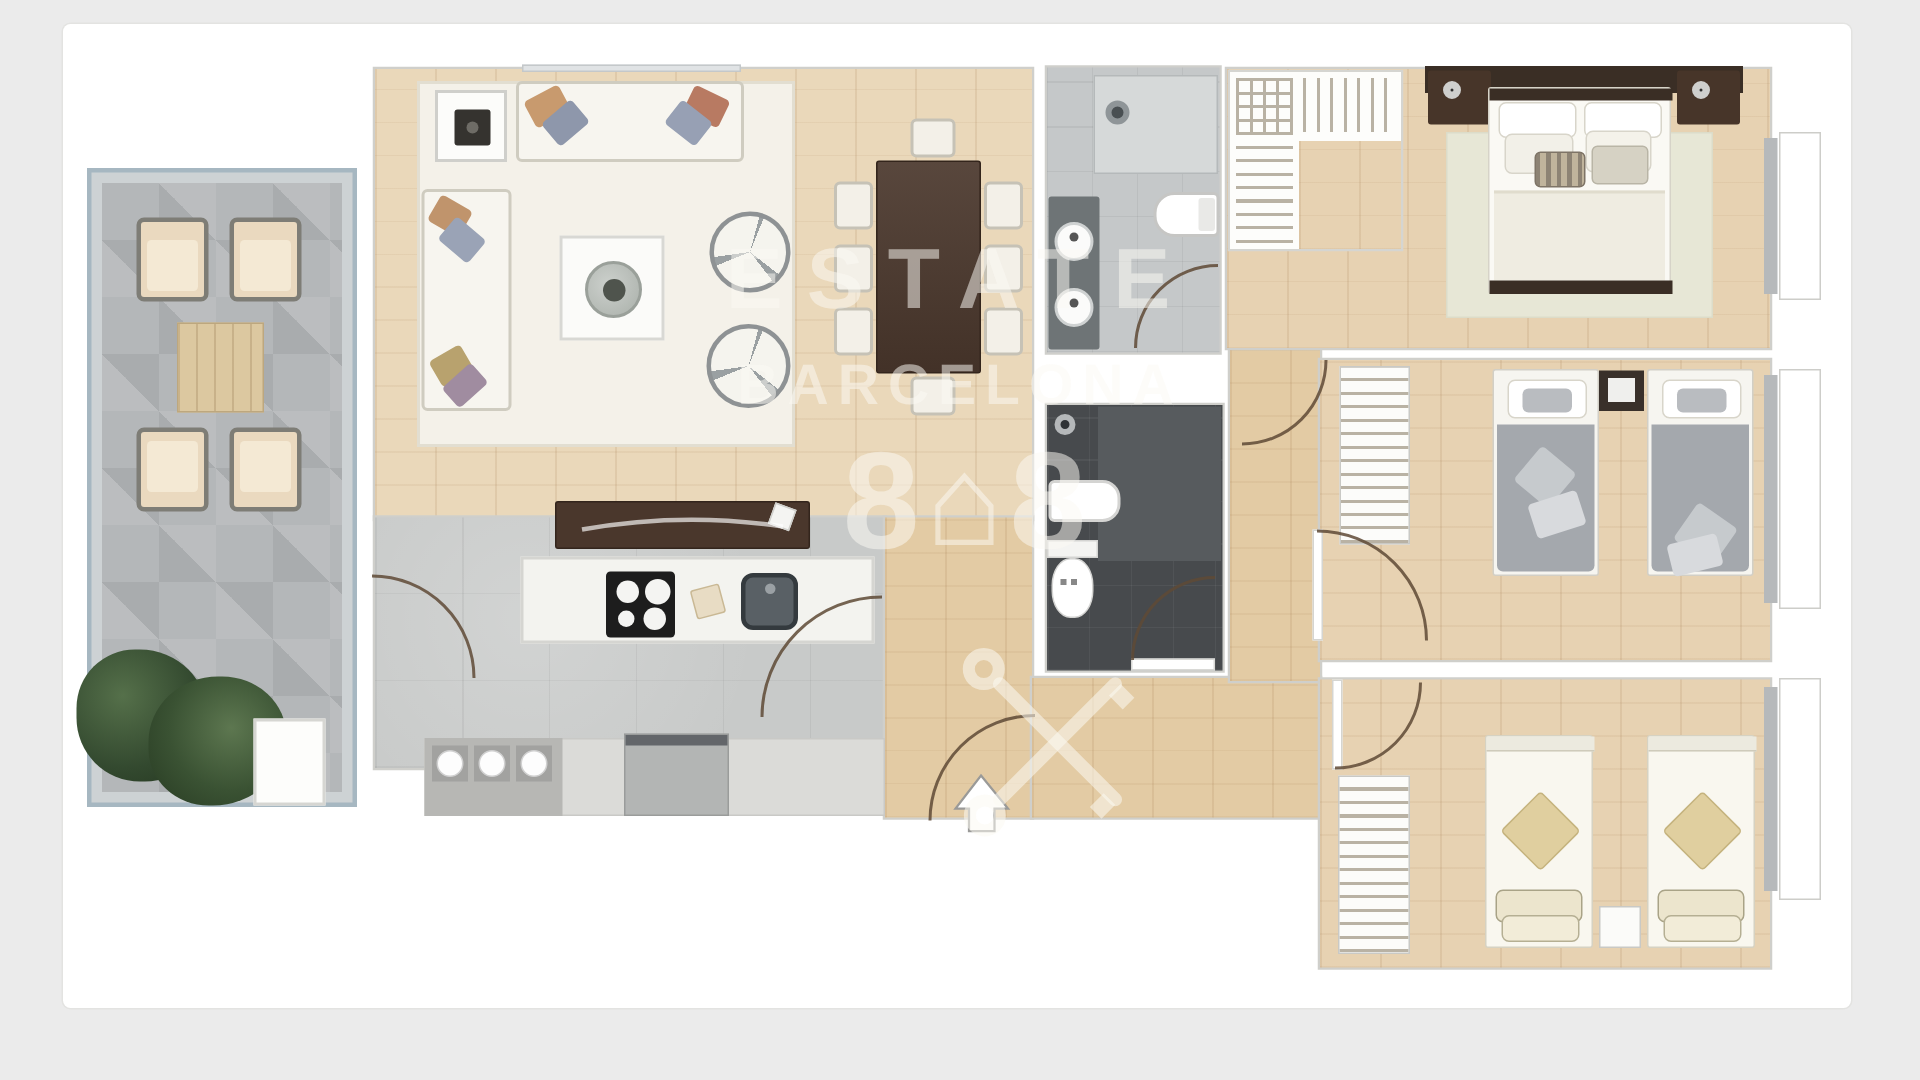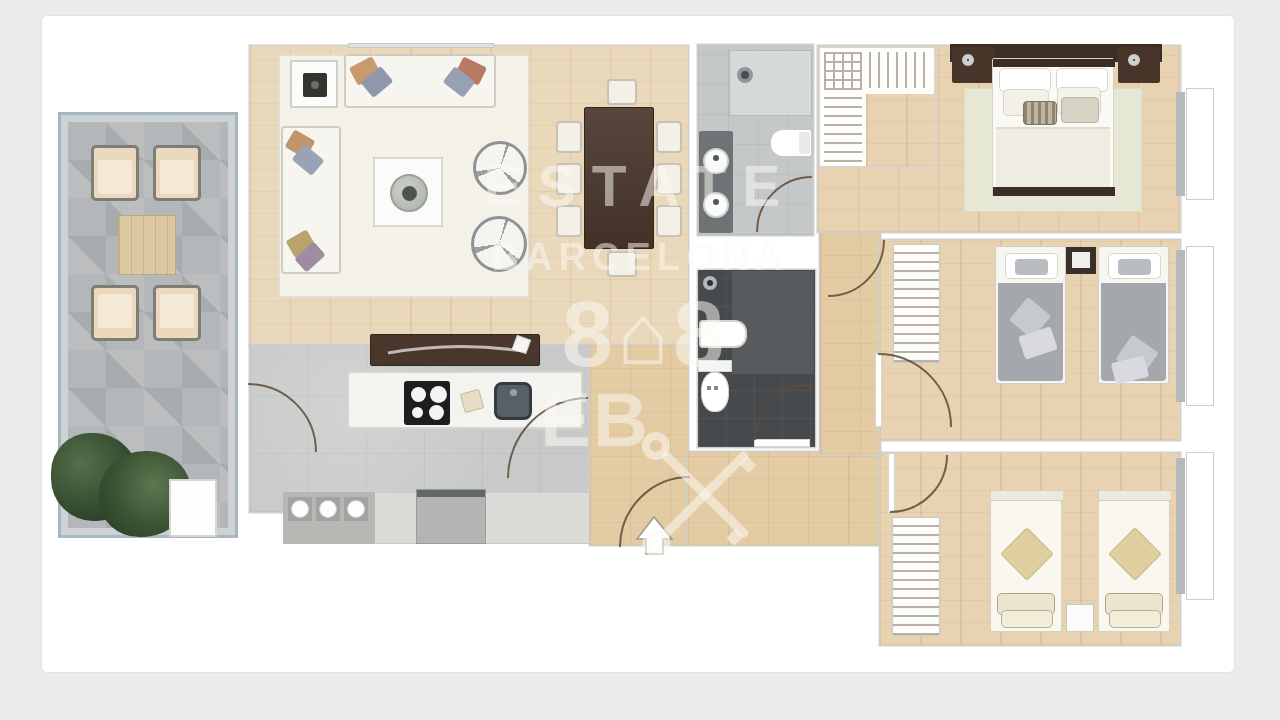--- a/index.html
+++ b/index.html
@@ -250,21 +250,20 @@
     <path d="M 654 517 L 672 539 L 663 539 L 663 554 L 646 554 L 646 539 L 637 539 Z" fill="#ffffff" stroke="#9a9a98" stroke-width="1.5"></path>
   </svg>
 
   <div class="wm" style="left:455px;top:158px;width:370px;font-size:57px;letter-spacing:16px;">ESTATE</div>
   <div class="wm" style="left:455px;top:238px;width:370px;font-size:38px;letter-spacing:6px;">BARCELONA</div>
   <div class="wm" style="left:498px;top:288px;width:290px;display:flex;justify-content:center;align-items:center;gap:4px;">
     <span style="font-size:92px;font-weight:800;">8</span>
     <span style="font-size:86px;">⌂</span>
     <span style="font-size:92px;font-weight:800;">8</span>
   </div>
-  <div class="wm" style="left:505px;top:382px;width:180px;font-size:76px;letter-spacing:2px;">EB</div>
   <div class="abs" style="left:628px;top:432px;width:150px;height:130px;pointer-events:none;">
     <div class="key" style="left:18px;top:58px;transform:rotate(45deg);">
       <div class="ring"></div>
       <div class="teeth"></div>
     </div>
     <div class="key" style="left:18px;top:58px;transform:rotate(-45deg);">
       <div class="ring"></div>
       <div class="teeth"></div>
     </div>
   </div>

